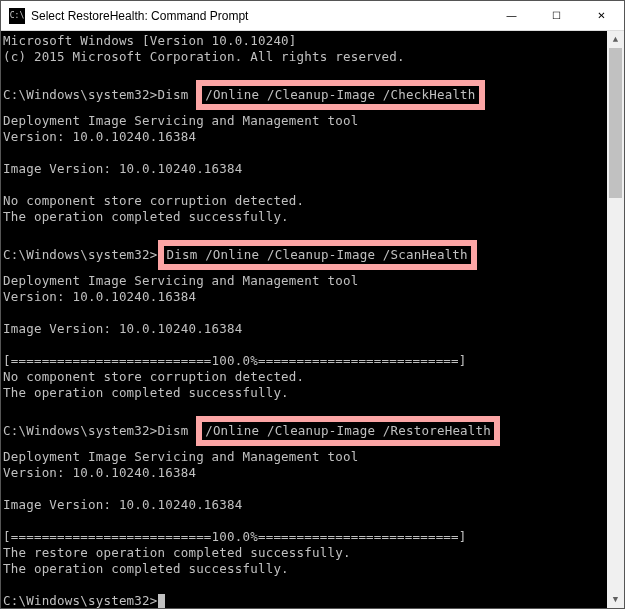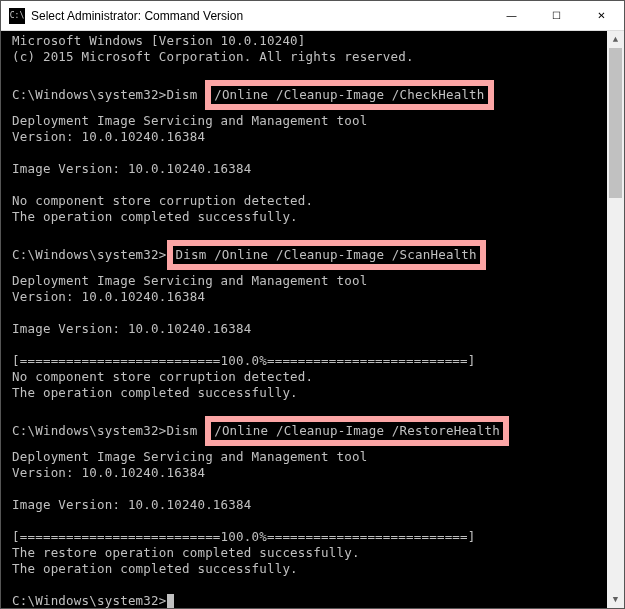--- a/index.html
+++ b/index.html
@@ -75,21 +75,20 @@
       right: 17px;
       bottom: 0;
       background: #000;
       color: #c0c0c0;
       font-family: "Consolas", monospace;
       font-size: 12.5px;
       line-height: 16px;
       letter-spacing: 0.2px;
       padding: 2px 0 12px 2px;
       white-space: pre;
-      margin-left: 9px;
     }
     .scrollbar-v {
       position: absolute;
       right: 0;
       top: 0;
       bottom: 0;
       width: 17px;
       background: #f0f0f0;
     }
     .scrollbar-v .arrow-up,
@@ -140,21 +139,21 @@
       vertical-align: text-bottom;
     }
   </style>
 </head>
 <body>
 
 <div class="window">
 
   <div class="titlebar">
     <span class="titlebar-icon">C:\</span>
-    <span class="titlebar-title">Select Administrator: Command Version</span>
+    <span class="titlebar-title">Select RestoreHealth: Command Prompt</span>
     <div class="titlebar-controls">
       <div class="titlebar-btn">—</div>
       <div class="titlebar-btn">☐</div>
       <div class="titlebar-btn close">✕</div>
     </div>
   </div>
 
   <div class="content-area">
     <div class="terminal"><span class="line">Microsoft Windows [Version 10.0.10240]</span><span class="line">(c) 2015 Microsoft Corporation. All rights reserved.</span><span class="line"></span><span class="line"><span>C:\Windows\system32&gt;Dism </span><span class="hl">/Online /Cleanup-Image /CheckHealth</span></span><span class="line"></span><span class="line">Deployment Image Servicing and Management tool</span><span class="line">Version: 10.0.10240.16384</span><span class="line"></span><span class="line">Image Version: 10.0.10240.16384</span><span class="line"></span><span class="line">No component store corruption detected.</span><span class="line">The operation completed successfully.</span><span class="line"></span><span class="line"><span>C:\Windows\system32&gt;</span><span class="hl">Dism /Online /Cleanup-Image /ScanHealth</span></span><span class="line"></span><span class="line">Deployment Image Servicing and Management tool</span><span class="line">Version: 10.0.10240.16384</span><span class="line"></span><span class="line">Image Version: 10.0.10240.16384</span><span class="line"></span><span class="line">[==========================100.0%==========================]</span><span class="line">No component store corruption detected.</span><span class="line">The operation completed successfully.</span><span class="line"></span><span class="line"><span>C:\Windows\system32&gt;Dism </span><span class="hl">/Online /Cleanup-Image /RestoreHealth</span></span><span class="line"></span><span class="line">Deployment Image Servicing and Management tool</span><span class="line">Version: 10.0.10240.16384</span><span class="line"></span><span class="line">Image Version: 10.0.10240.16384</span><span class="line"></span><span class="line">[==========================100.0%==========================]</span><span class="line">The restore operation completed successfully.</span><span class="line">The operation completed successfully.</span><span class="line"></span><span class="line"><span>C:\Windows\system32&gt;</span><span class="cursor"></span></span></div>
 

